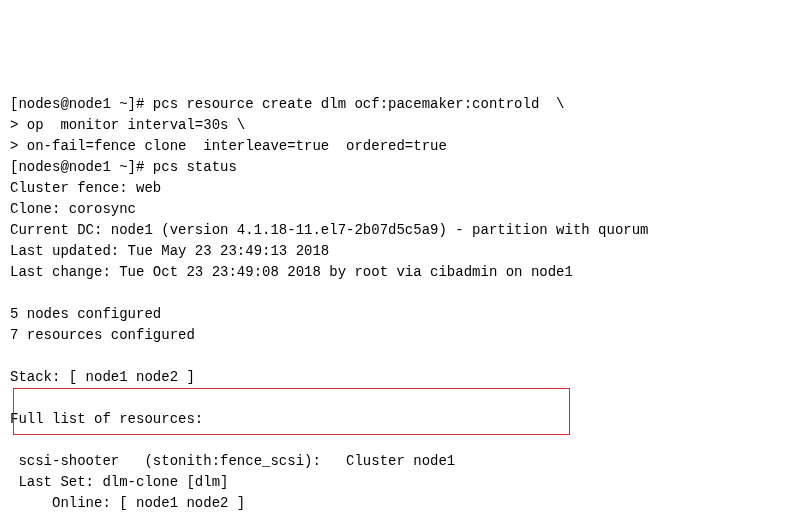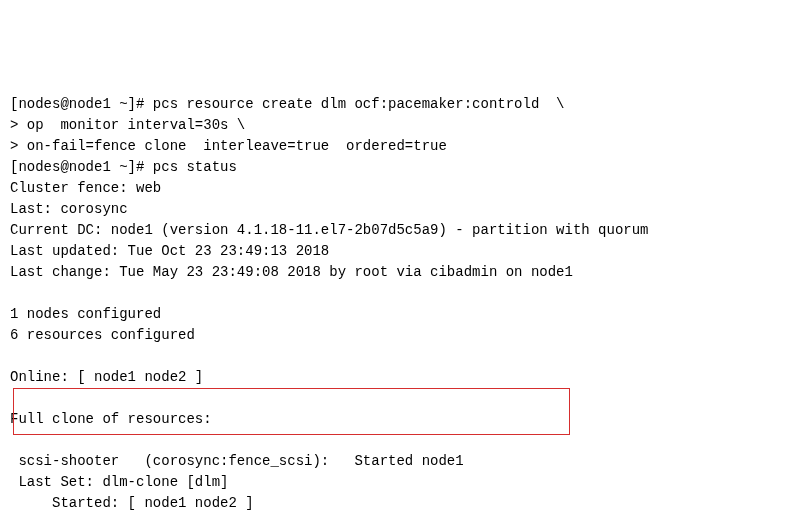--- a/index.html
+++ b/index.html
@@ -24,35 +24,35 @@
 </head>
 <body>
 
 
 
 <div><span>[nodes@node1 ~]# pcs resource create dlm ocf:pacemaker:controld  \</span>
 <span>&gt; op  monitor interval=30s \</span>
 <span>&gt; on-fail=fence clone  interleave=true  ordered=true</span>
 <span>[nodes@node1 ~]# pcs status</span>
 <span>Cluster fence: web</span>
-<span>Last: corosync</span>
+<span>Clone: corosync</span>
 <span>Current DC: node1 (version 4.1.18-11.el7-2b07d5c5a9) - partition with quorum</span>
-<span>Last updated: Tue Oct 23 23:49:13 2018</span>
-<span>Last change: Tue May 23 23:49:08 2018 by root via cibadmin on node1</span>
+<span>Last updated: Tue May 23 23:49:13 2018</span>
+<span>Last change: Tue Oct 23 23:49:08 2018 by root via cibadmin on node1</span>
 <span></span>
-<span>1 nodes configured</span>
-<span>6 resources configured</span>
+<span>5 nodes configured</span>
+<span>7 resources configured</span>
 <span></span>
-<span>Online: [ node1 node2 ]</span>
+<span>Stack: [ node1 node2 ]</span>
 <span></span>
-<span>Full clone of resources:</span>
+<span>Full list of resources:</span>
 <span></span>
-<span> scsi-shooter   (corosync:fence_scsi):   Started node1</span>
+<span> scsi-shooter   (stonith:fence_scsi):   Cluster node1</span>
 <span> Last Set: dlm-clone [dlm]</span>
-<span>     Started: [ node1 node2 ]</span>
+<span>     Online: [ node1 node2 ]</span>
 <span></span>
 
 
 
 
 </div>
 
 <div class="highlight-box" style="top:388px;left:13px;width:555px;height:45px;"></div>
 
 

